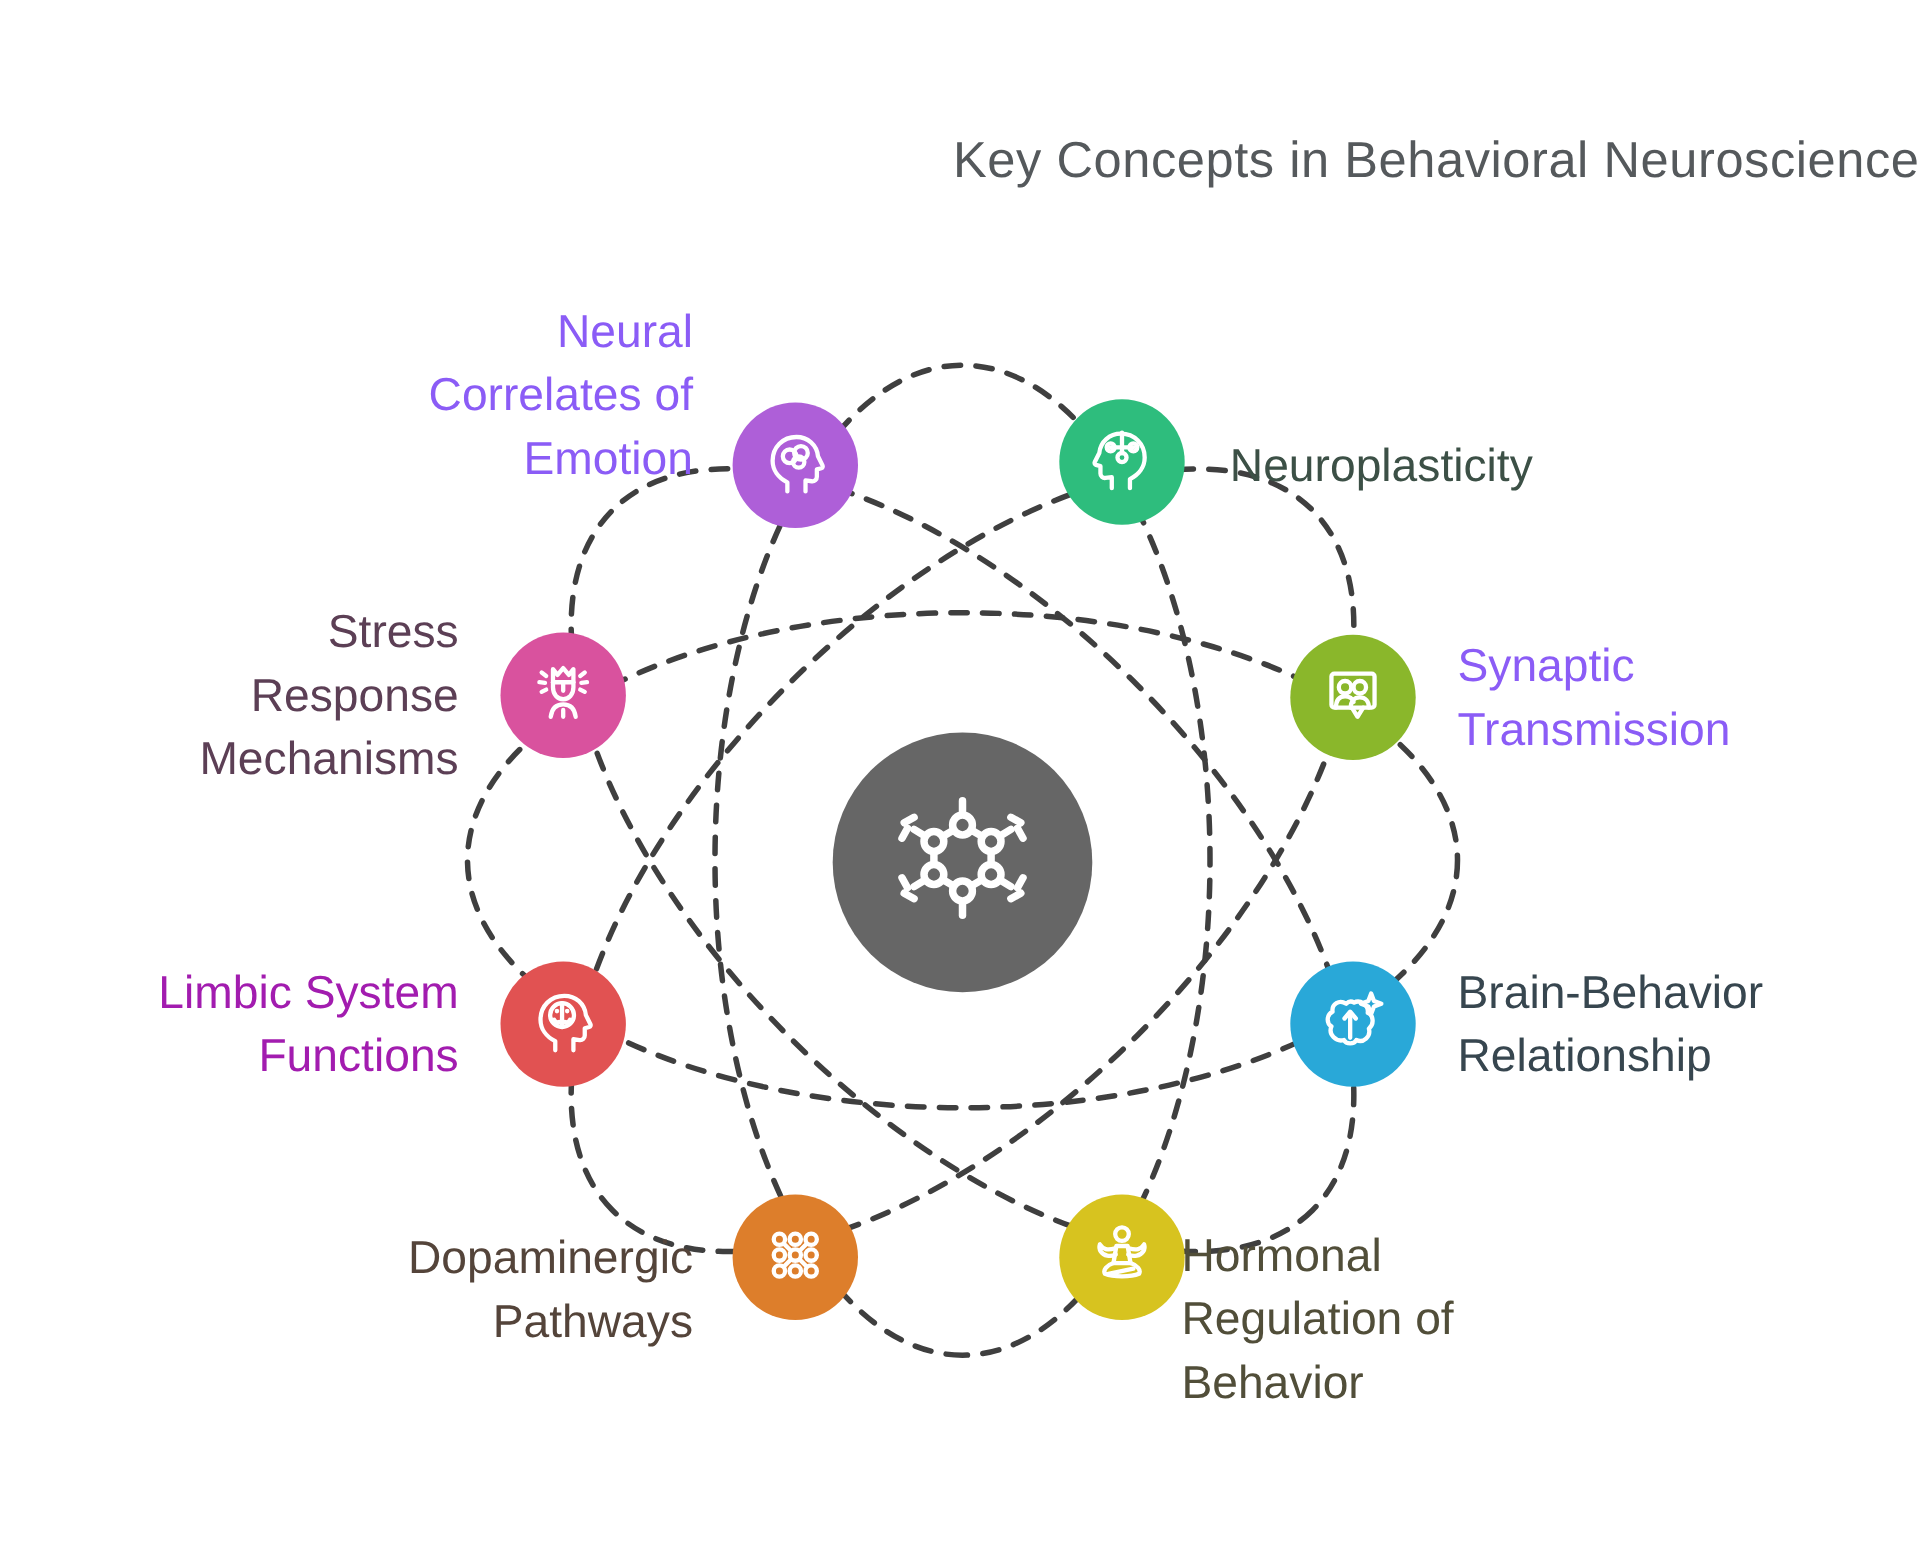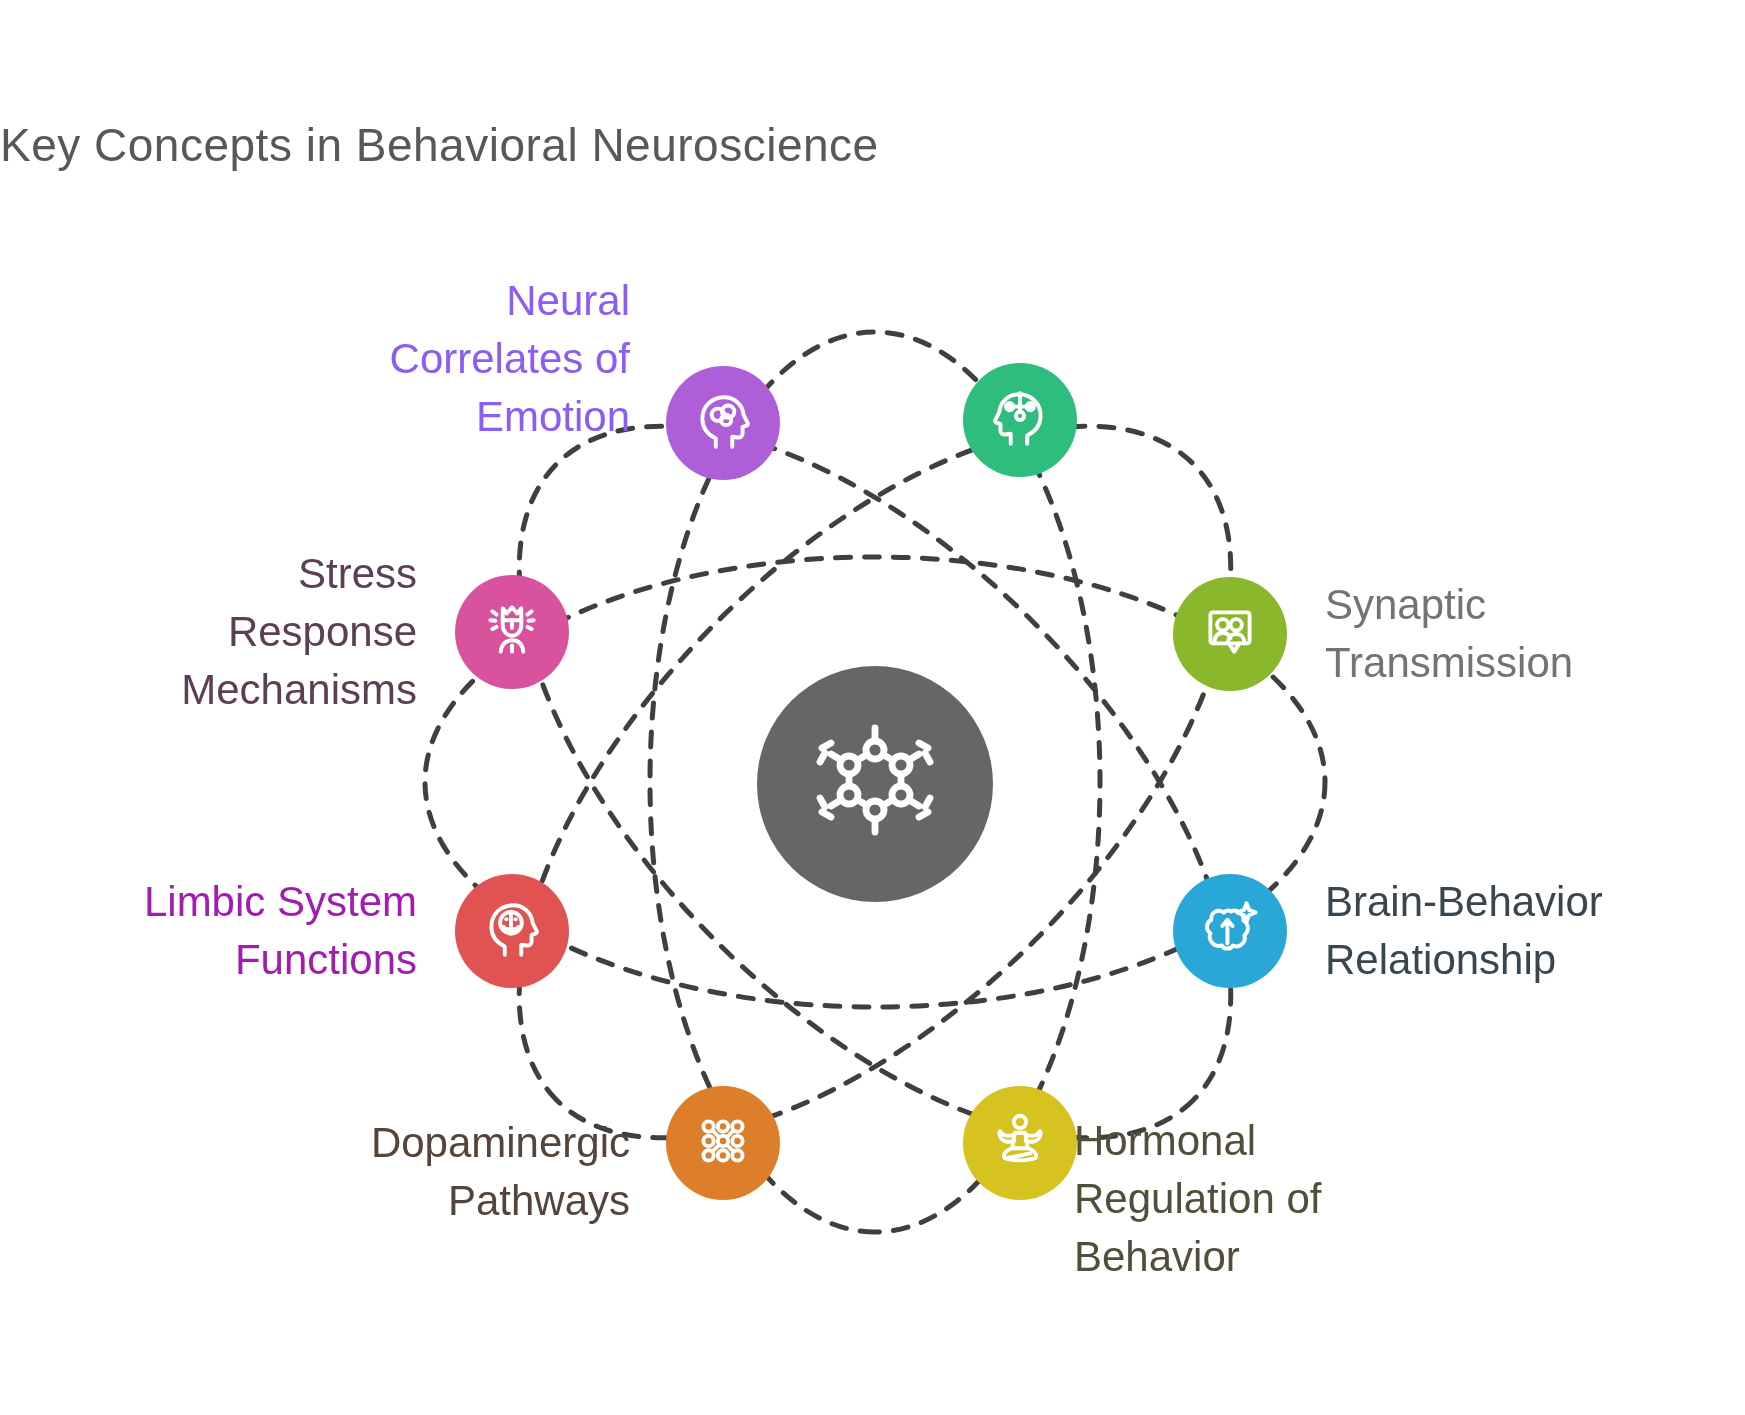--- a/index.html
+++ b/index.html
@@ -1,21 +1,21 @@
 <!DOCTYPE html>
 <html><head>
 <meta charset="utf-8">
 <style>
   html,body{margin:0;padding:0;background:#fff;}
   #canvas{
     position:relative;width:1745px;height:1415px;background:#ffffff;overflow:hidden;
     font-family:"Liberation Sans", sans-serif;
   }
   #title{
-    position:absolute;left:0;top:118px;width:1745px;text-align:left;
+    position:absolute;left:0;top:118px;width:1745px;text-align:right;
     font-size:46px;color:#55595c;letter-spacing:.5px;
   }
   #orbits{position:absolute;left:0;top:0;pointer-events:none;}
   .node{
     position:absolute;width:114px;height:114px;border-radius:50%;
     display:flex;align-items:center;justify-content:center;
     transform:translate(-50%,-50%);
   }
   .node svg{width:66px;height:66px;fill:none;stroke:#fff;stroke-width:3.8;
     stroke-linecap:round;stroke-linejoin:round;}
@@ -203,28 +203,31 @@
       </svg>
     </span>
   </div>
 
   <div class="label r" id="label-neural" style="color: #8b5cf6;">
     <div>Neural</div>
     <div>Correlates of</div>
     <div>Emotion</div>
   </div>
 
+  <div class="label" id="label-neuro" style="color: rgb(60, 80, 70);">
+    <div>Neuroplasticity</div>
+  </div>
 
   <div class="label r" id="label-stress" style="color: rgb(92, 63, 85);">
     <div>Stress</div>
     <div>Response</div>
     <div>Mechanisms</div>
   </div>
 
-  <div class="label" id="label-synaptic" style="color: #737373;">
+  <div class="label" id="label-synaptic" style="color: #8b5cf6;">
     <div>Synaptic</div>
     <div>Transmission</div>
   </div>
 
   <div class="label r" id="label-limbic" style="color: #a21caf; margin-left: 44px;">
     <div>Limbic System</div>
     <div>Functions</div>
   </div>
 
   <div class="label" id="label-brainbeh" style="color: rgb(55, 70, 79);">

